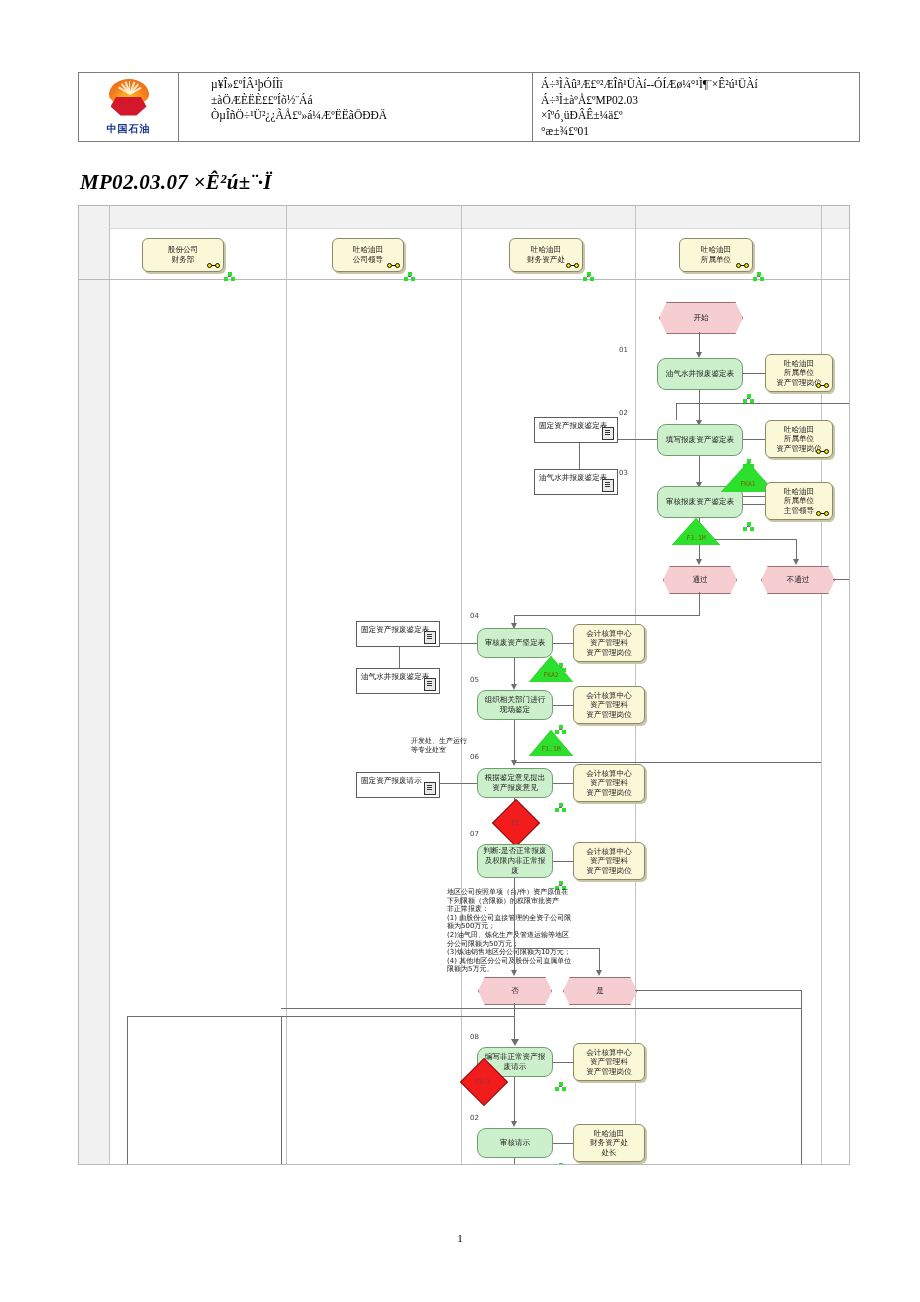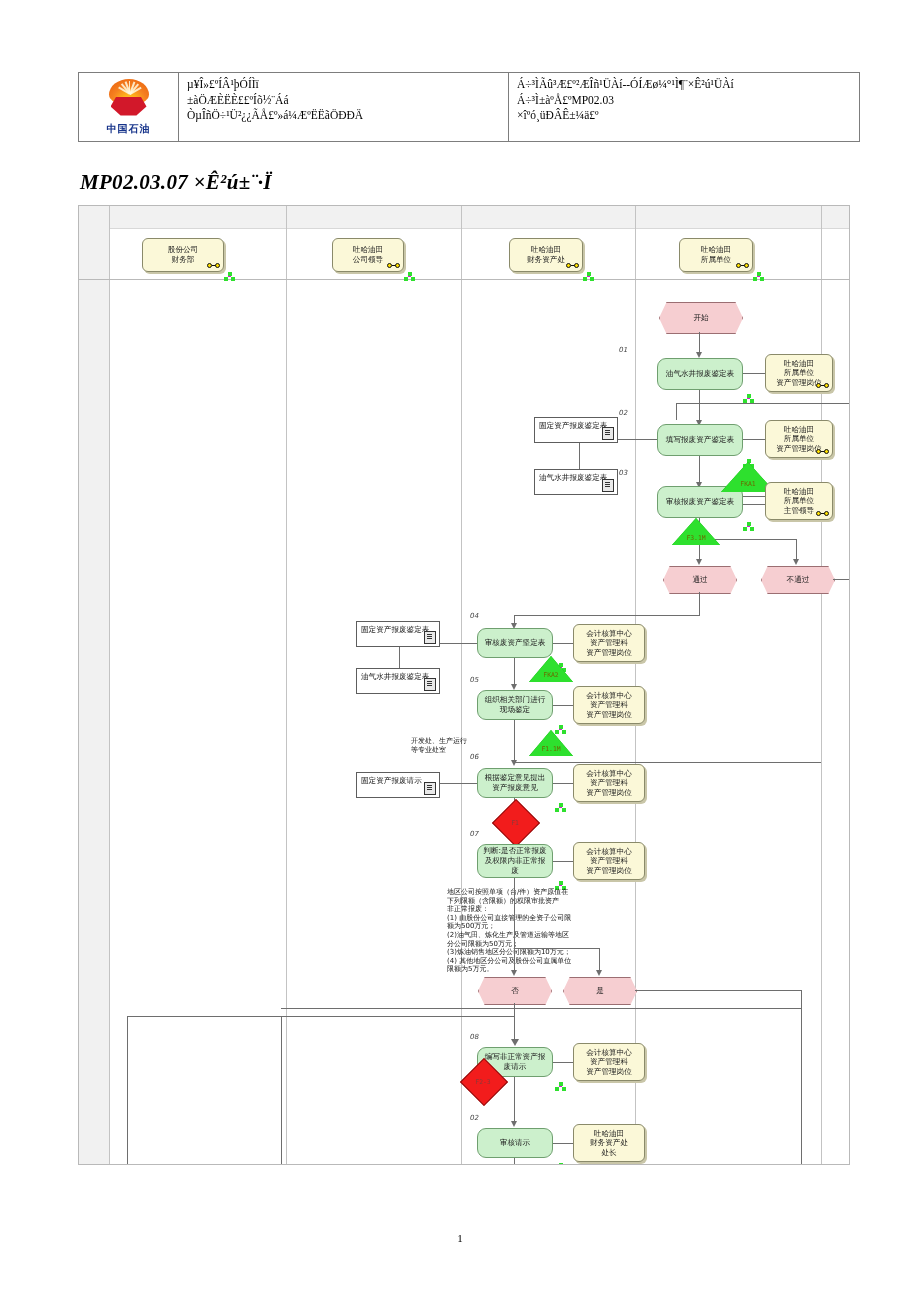--- a/index.html
+++ b/index.html
@@ -10,21 +10,21 @@
   }
   
   #doc-header{
     position:absolute;left:78px;top:72px;width:782px;height:70px;
     border:1px solid #7d7d7d;border-collapse:collapse;display:flex;
     background:#fff;box-sizing:border-box;
   }
   .hdr-cell{border-right:1px solid #7d7d7d;box-sizing:border-box;position:relative;}
   .hdr-cell.last{border-right:none;}
   #hdr-logo{width:100px;display:flex;align-items:center;justify-content:center;flex-direction:column;}
-  #hdr-mid{width:330px;padding:4px 6px 0 8px;}
+  #hdr-mid{width:330px;padding:4px 6px 0 8px;margin-left:24px;}
   #hdr-right{flex:1;padding:4px 6px 0 8px;}
   .hdr-line{font-size:11.5px;line-height:15.5px;white-space:nowrap;letter-spacing:0px;}
   
   .logo-wrap{width:52px;height:42px;position:relative;}
   .logo-sun{position:absolute;left:6px;top:0;width:40px;height:26px;
      background:radial-gradient(circle at 50% 95%, #ffd24a 0%, #ffb11a 28%, #f58020 55%, #ef7016 75%);
      border-radius:50% 50% 45% 45%/60% 60% 40% 40%;}
   .logo-ray{position:absolute;left:50%;top:2px;width:1.6px;height:13px;background:#fff9e0;transform-origin:50% 100%;opacity:.85;}
   .logo-base{position:absolute;left:8px;top:18px;width:36px;height:19px;background:#d2182a;
      clip-path:polygon(16% 0,84% 0,100% 52%,72% 100%,28% 100%,0 52%);}
@@ -104,21 +104,21 @@
 
   
   .ln{position:absolute;background:#6e6e6e;}
   .ln.h{height:1.4px;} .ln.v{width:1.4px;}
   .arw{position:absolute;width:0;height:0;}
   .arw.down{border-left:3.4px solid transparent;border-right:3.4px solid transparent;border-top:6px solid #6e6e6e;}
   .arw.left{border-top:3.4px solid transparent;border-bottom:3.4px solid transparent;border-right:6px solid #6e6e6e;}
 
   
   .stepno{position:absolute;font-size:7px;color:#444;
-    font-family:"DejaVu Sans","Liberation Sans",sans-serif;font-style:italic;}
+    font-family:"DejaVu Sans","Liberation Sans",sans-serif;}
   
   .anno{position:absolute;font-size:7px;line-height:8.6px;color:#151515;
     font-family:"DejaVu Sans","Liberation Sans",sans-serif;white-space:pre-line;}
   
   .people{position:absolute;width:11px;height:9px;}
   .people s{position:absolute;background:#2ee02e;display:block;}
   .people s.a{left:3.5px;top:0;width:4px;height:3.5px;}
   .people s.b{left:0;top:5px;width:4px;height:4px;}
   .people s.c{right:0;top:5px;width:4px;height:4px;}
   .people s.d{left:4.2px;top:3.6px;width:2.4px;height:1.6px;background:#d020d0;}
@@ -148,20 +148,21 @@
   <div class="hdr-cell" id="hdr-mid">
     <div class="hdr-line">µ¥Î»£ºÍÂ¹þÓÍÌï</div>
     <div class="hdr-line">±àÖÆÈËÈ££ºÍõ½¨Áá</div>
     <div class="hdr-line">ÒµÎñÖ÷¹Ü²¿¿ÃÅ£º»á¼ÆºËËãÖÐÐÄ</div>
   </div>
 
   <div class="hdr-cell last" id="hdr-right">
     <div class="hdr-line">Á÷³ÌÃû³Æ£º²ÆÎñ¹ÜÀí--ÓÍÆø¼°¹Ì¶¨×Ê²ú¹ÜÀí</div>
     <div class="hdr-line">Á÷³Ì±àºÅ£ºMP02.03</div>
     <div class="hdr-line">×îºó¸üÐÂÊ±¼ä£º</div>
+    <div class="hdr-line">°æ±¾£º01</div>
   </div>
 </div>
 
 <div id="page-title">MP02.03.07 ×Ê²ú±¨·Ï</div>
 
 <div id="flow-canvas">
 
   <div id="lane-headerband"></div>
   <div id="lane-gutter"></div>
 

